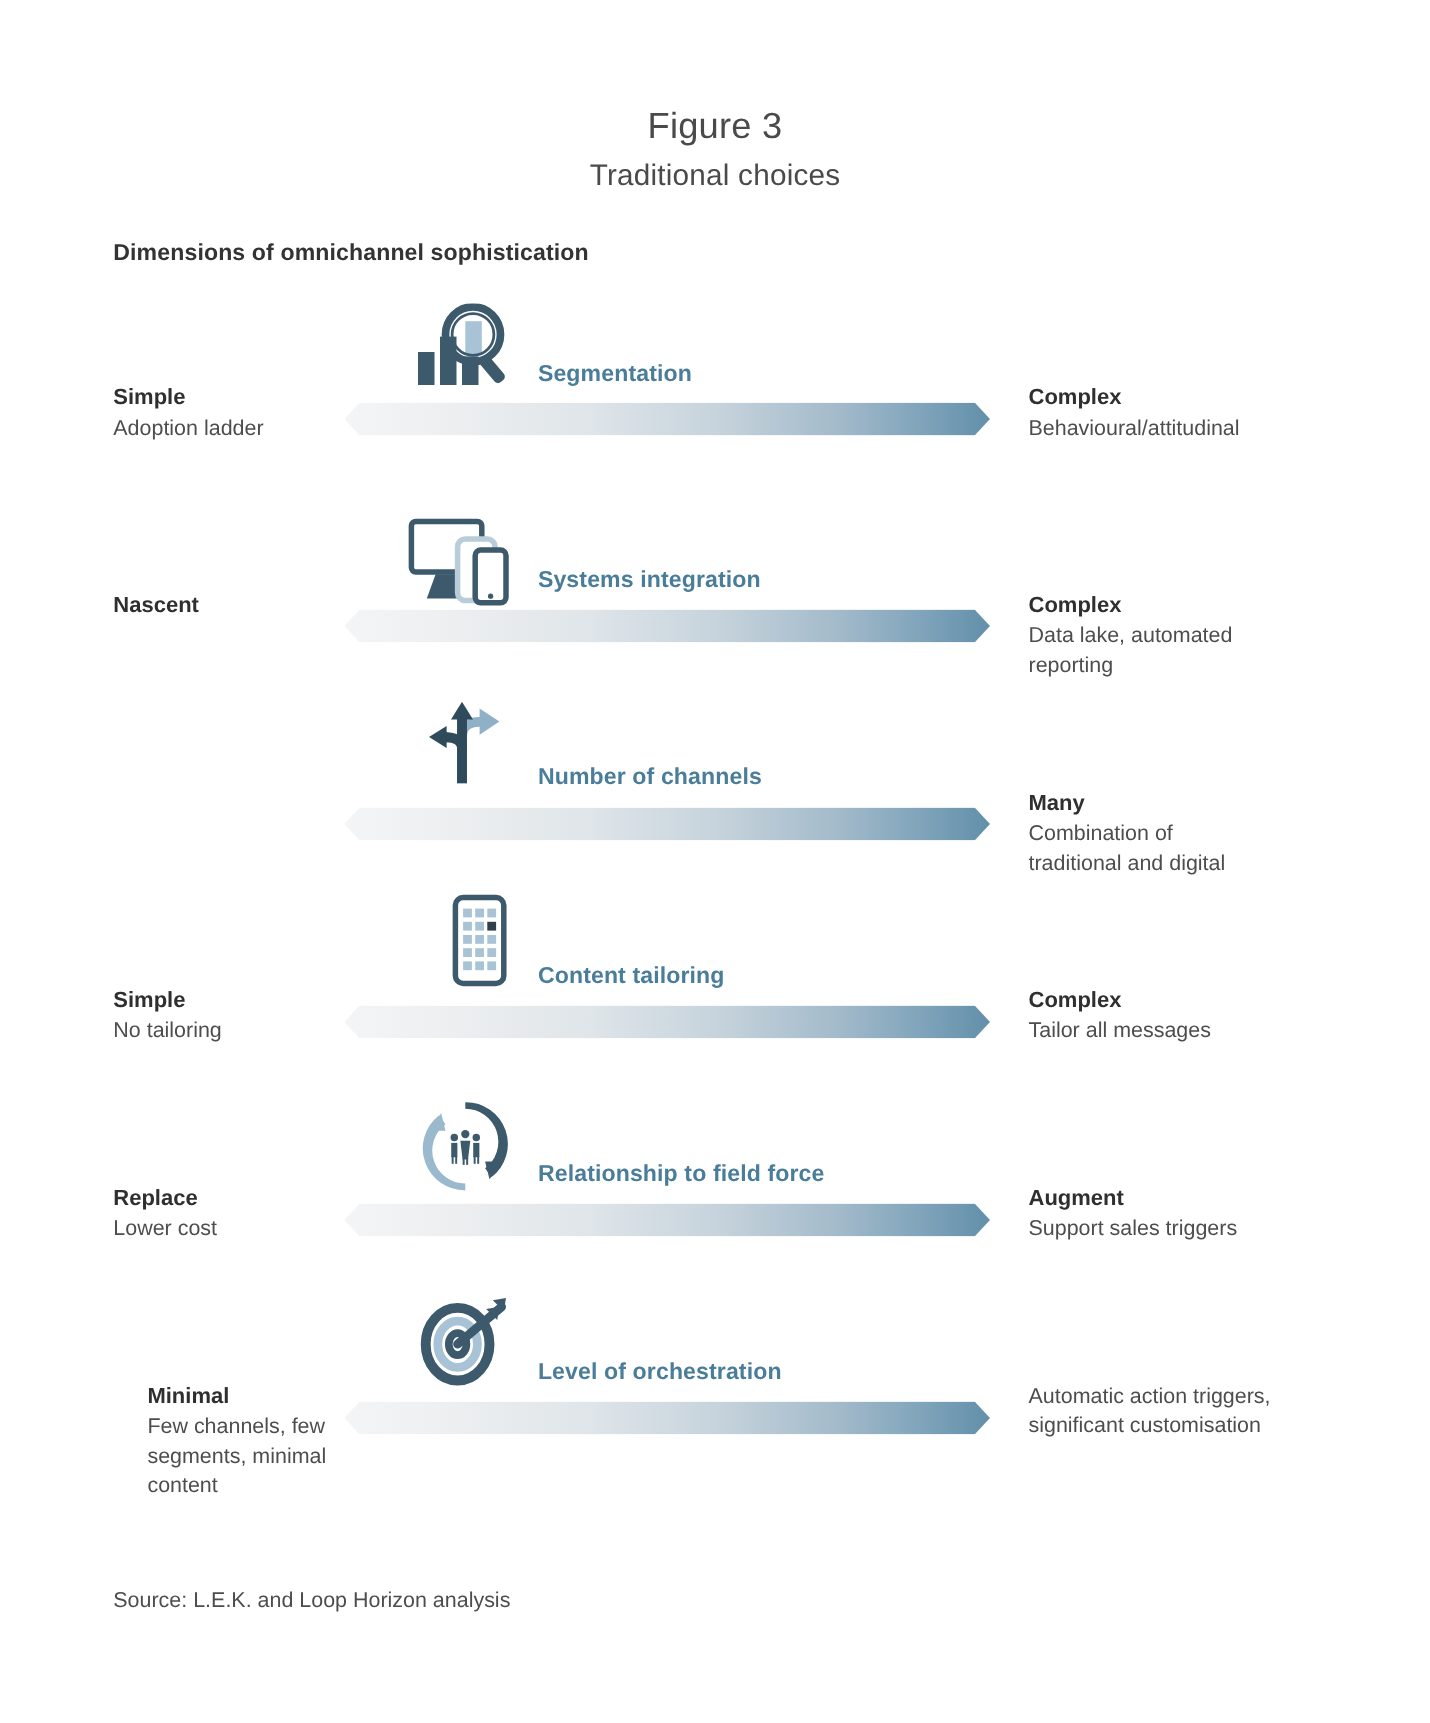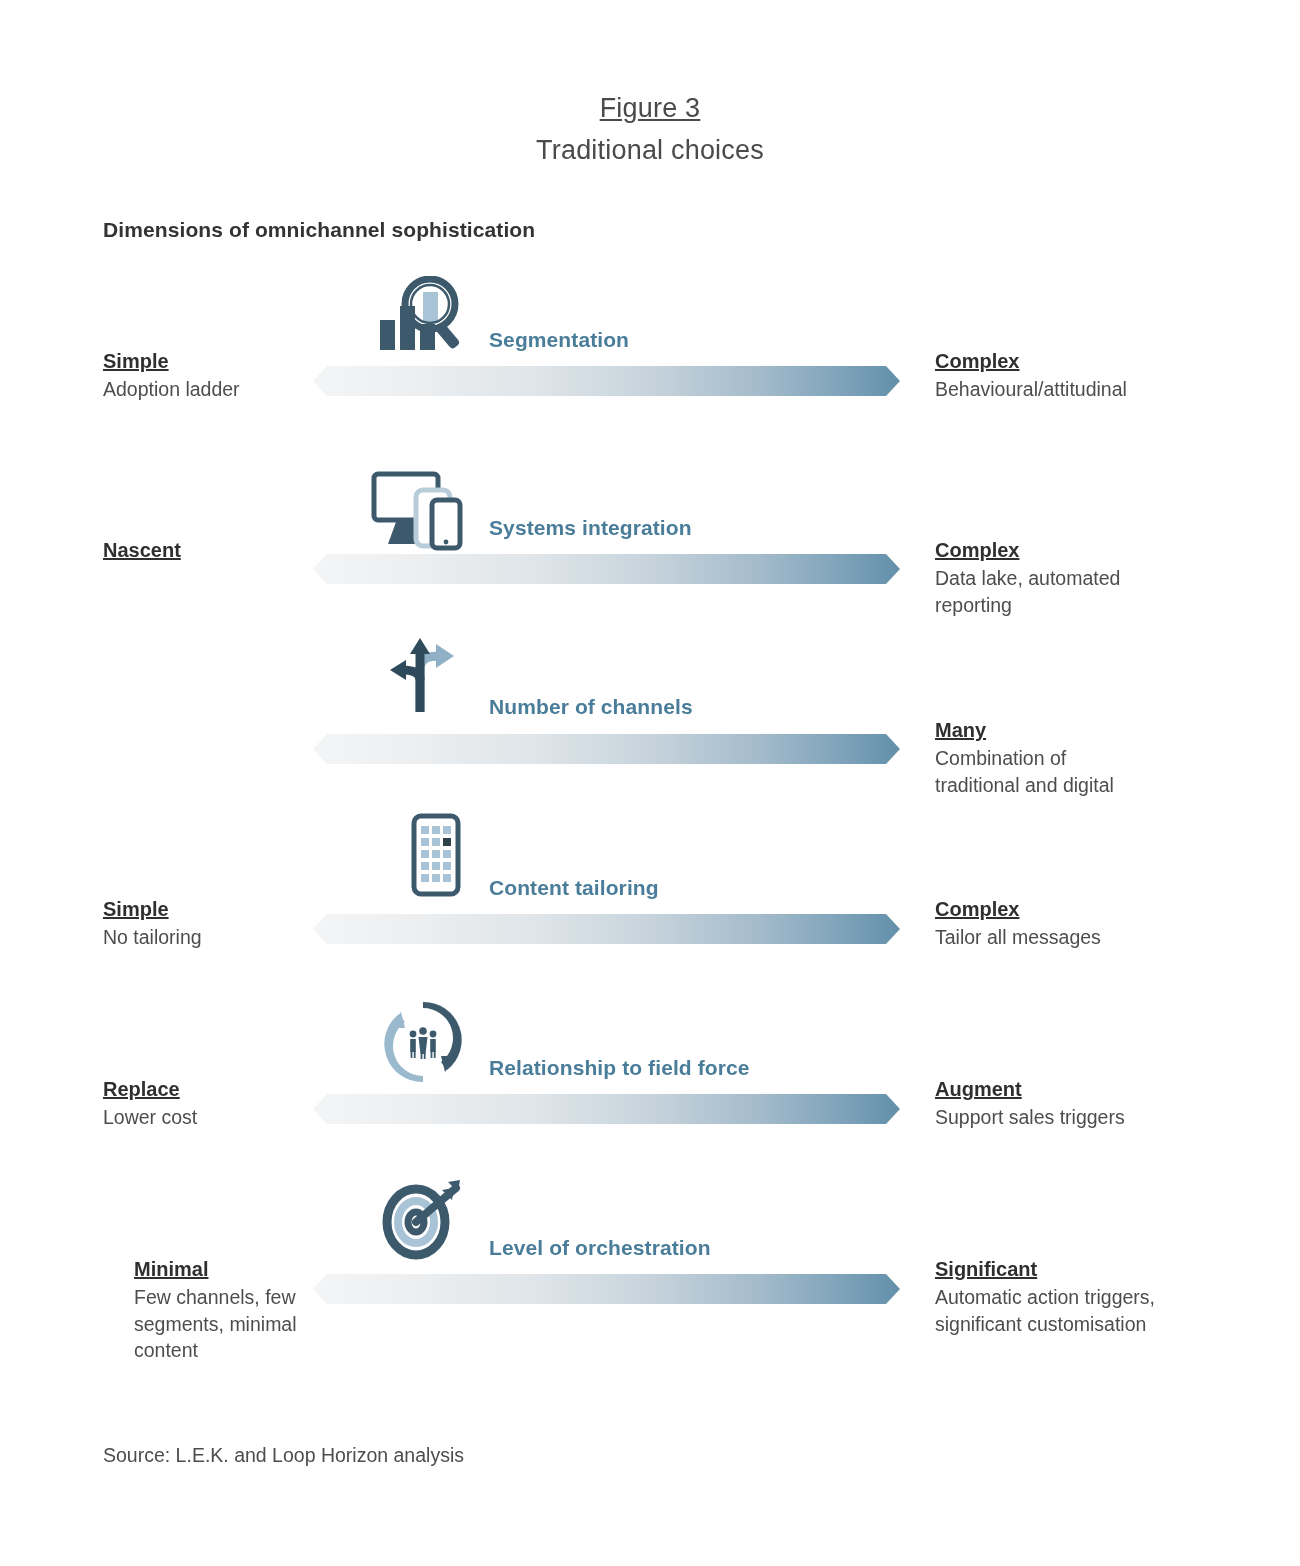--- a/index.html
+++ b/index.html
@@ -15,25 +15,24 @@
     position: relative;
     overflow: hidden;
   }
 
   
   .title-block {
     text-align: center;
     padding-top: 88px;
   }
   .fig-label {
-    font-size: 27px;
+    font-size: 33px;
     color: #4a4a4a;
     letter-spacing: 0.2px;
     line-height: 1.55;
-    text-decoration: underline;
   }
   .fig-title {
     font-size: 27px;
     color: #4a4a4a;
     letter-spacing: 0.2px;
     line-height: 1.55;
   }
 
   .subtitle {
     position: absolute;
@@ -65,21 +64,20 @@
   }
   .side.left  { left: 103px; }
   .side.right { left: 935px; width: 300px; }
 
   .side-title {
     font-size: 20px;
     font-weight: bold;
     color: #2f2f2f;
     line-height: 1.38;
     white-space: nowrap;
-    text-decoration: underline;
   }
   .side-desc {
     font-size: 19.5px;
     font-weight: normal;
     color: #4d4d4d;
     line-height: 1.38;
   }
 
   
   .bar {
@@ -284,21 +282,20 @@
     </div>
     <div class="dim-label" style="top:58px;">Level of orchestration</div>
     <div class="bar" style="top:96px;"></div>
     <div class="side left" style="top:78px;margin-left:31px;">
       <div class="side-title">Minimal</div>
       <div class="side-desc" style="white-space:pre-line">Few channels, few
 segments, minimal
 content</div>
     </div>
     <div class="side right" style="top:78px;">
-      <div class="side-title">Significant</div>
       <div class="side-desc" style="white-space:pre-line">Automatic action triggers,
 significant customisation</div>
     </div>
   </div>
 
 </div>
 
 <div class="source">Source: L.E.K. and Loop Horizon analysis</div>
 
 </body></html>

